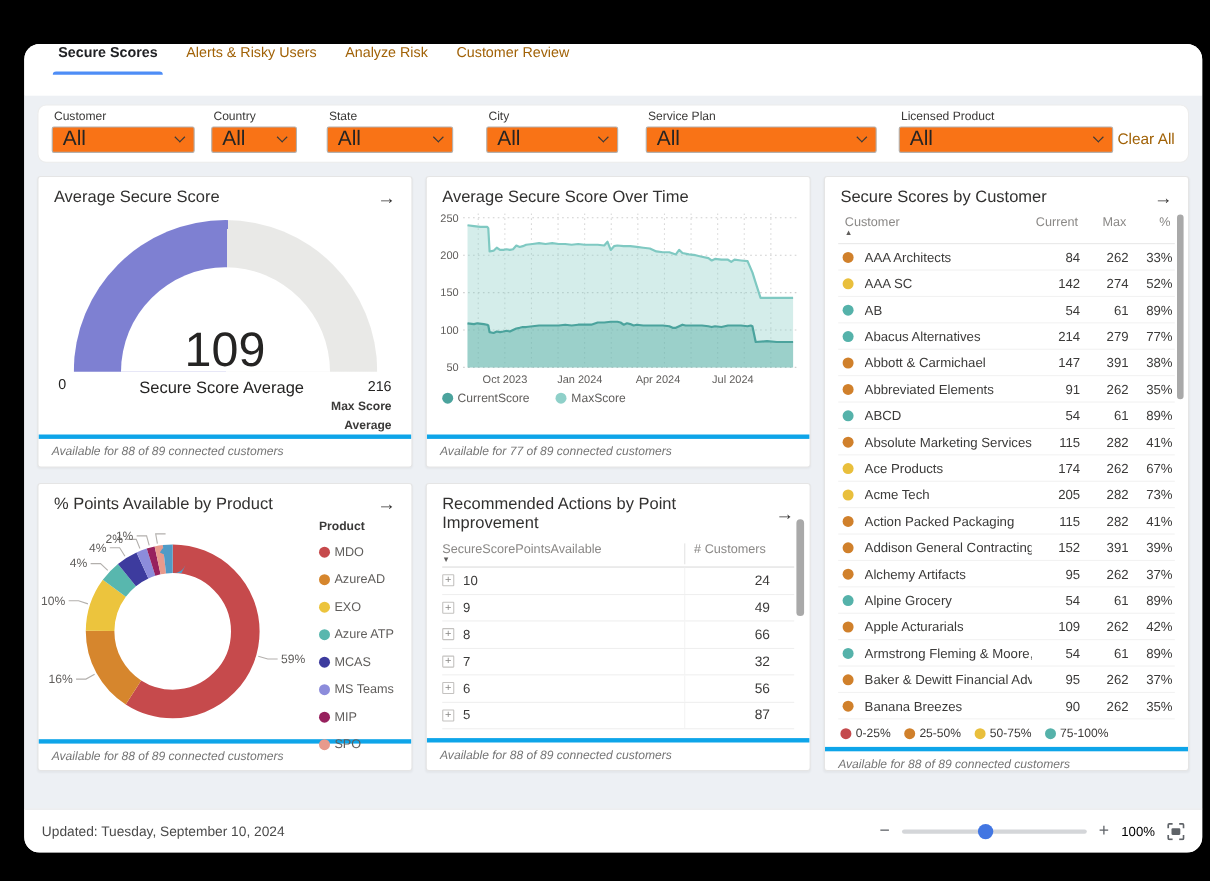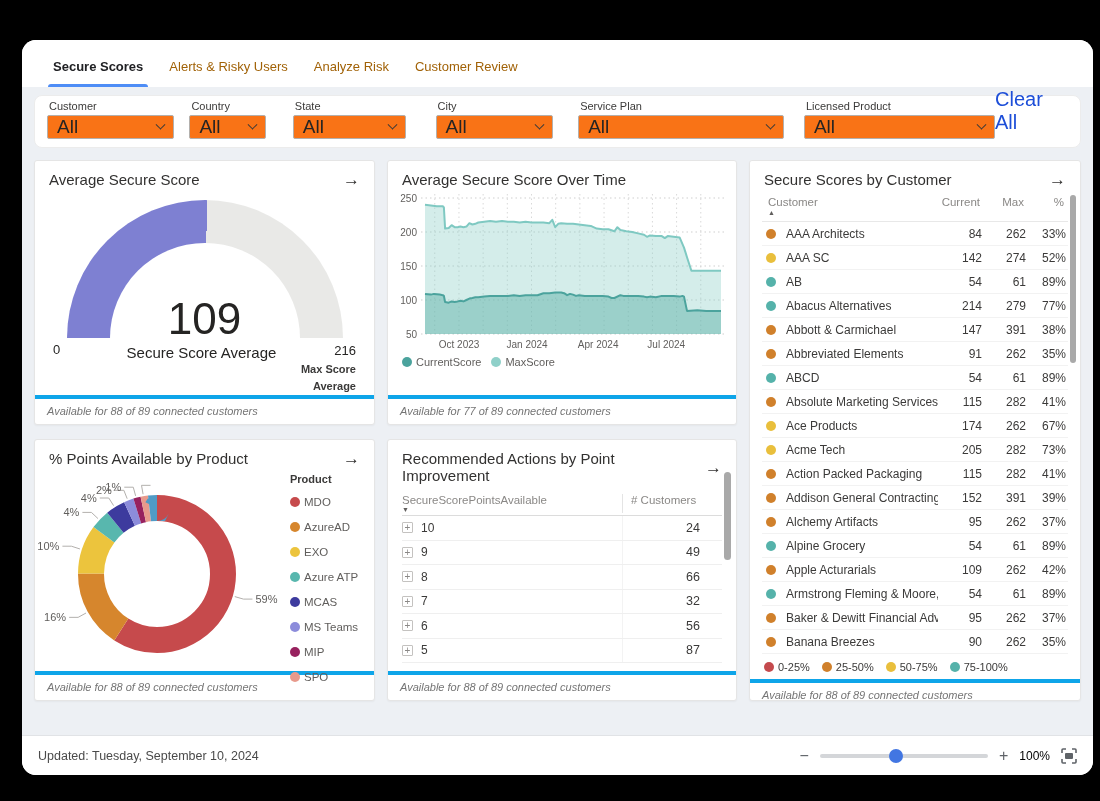--- a/index.html
+++ b/index.html
@@ -1,34 +1,34 @@
 <!DOCTYPE html>
 <html><head>
 <meta charset="utf-8">
 <style>
   * { margin:0; padding:0; box-sizing:border-box; }
   html,body { width:1100px; height:801px; background:#000; font-family:"Liberation Sans",sans-serif; overflow:hidden; }
   .window { position:absolute; left:22px; top:40px; width:1071px; height:735px; background:#fff; border-radius:14px; overflow:hidden; display:flex; flex-direction:column; }
 
   
-  .tabbar { height:47px; background:#fff; display:flex; align-items:flex-end; padding:0 18px; flex-shrink:0; }
+  .tabbar { height:47px; background:#fff; display:flex; align-items:flex-start; padding:0 18px; flex-shrink:0; }
   .tab { padding:0 13px 13px; font-size:13px; color:#a16207; position:relative; cursor:pointer; white-space:nowrap; }
   .tab.active { color:#202124; font-weight:bold; }
   .tab.active::after { content:""; position:absolute; left:8px; right:8px; bottom:0; height:3px; background:#4e8df6; border-radius:3px 3px 0 0; }
 
   
   .canvas { flex:1; background:#edf0f4; padding:8px 6px 0; overflow:hidden; }
 
   
   .filterbar { background:#fff; border:1px solid #ececec; border-radius:8px; display:flex; align-items:flex-end; padding:6px 12px 8px; margin:0 6px 12px; height:53px; }
   .filter { display:flex; flex-direction:column; }
   .filter-label { font-size:11px; color:#3b3a39; margin:0 0 3px 2px; }
   .filter-box { border:1px solid #b3b0ad; border-radius:2px; height:24px; display:flex; align-items:center; justify-content:space-between; padding:0 9px; font-size:19px; color:#252423; background:#f97316; cursor:pointer; }
   .chev { width:7px; height:7px; border-right:1.3px solid #3b3a39; border-bottom:1.3px solid #3b3a39; transform:rotate(45deg) translate(-2px,-2px); }
-  .clear-all { margin-left:auto; font-size:20px; color:#1d4ed8; padding-bottom:5px; cursor:pointer; }
+  .clear-all { margin-left:auto; font-size:14px; color:#a16207; padding-bottom:5px; cursor:pointer; }
 
   
   .grid { display:flex; gap:12px; padding:0 6px; }
   .col { display:flex; flex-direction:column; gap:14px; }
   .card { background:#fff; border:1px solid #e5e5e5; border-radius:3px; box-shadow:0 1px 2px rgba(0,0,0,.04); display:flex; flex-direction:column; position:relative; overflow:hidden; }
   .card-head { display:flex; justify-content:space-between; align-items:center; padding:10px 14px 4px; }
   .card-title { font-size:15px; color:#323130; }
   .card-arrow { font-size:17px; color:#323130; cursor:pointer; line-height:1; }
   .card-foot { margin-top:auto; border-top:4px solid #0ea5e9; padding:6px 12px 7px; font-size:11px; font-style:italic; color:#757575; }
 
@@ -37,21 +37,21 @@
   .gauge { width:276px; height:138px; position:relative; overflow:hidden; }
   .gauge-arc { width:276px; height:276px; border-radius:50%; }
   .gauge-hole { position:absolute; left:50%; top:276px; width:190px; height:190px; transform:translate(-50%,-138px); background:#fff; border-radius:50%; top:0; transform:translate(-50%,43px); }
   .gauge-value { position:absolute; left:0; right:0; bottom:-6px; text-align:center; font-size:44px; font-weight:400; color:#252423; }
   .gauge-labels { width:100%; display:flex; justify-content:space-between; font-size:13px; color:#252423; margin-top:4px; padding:0 2px; }
   .gauge-center-label { font-size:15px; color:#252423; margin-top:2px; }
   .gauge-max { text-align:right; font-size:13px; color:#252423; line-height:1.35; }
   .gauge-max .sub { font-size:11px; font-weight:bold; color:#3b3a39; }
 
   
-  .tl-legend { display:flex; gap:10px; padding:2px 14px 6px; align-items:center; }
+  .tl-legend { display:flex; gap:24px; padding:2px 14px 6px; align-items:center; }
   .tl-legend-item { display:flex; align-items:center; gap:4px; font-size:11px; color:#605e5c; }
   .dot10 { width:10px; height:10px; border-radius:50%; flex-shrink:0; }
 
   
   .cust-table { padding:0 12px; flex:1; display:flex; flex-direction:column; }
   .cust-header { display:flex; align-items:flex-start; font-size:11.5px; color:#8a8886; padding:4px 2px 5px; border-bottom:1px solid #e8e8e8; }
   .cust-header .sort { display:block; font-size:7px; color:#605e5c; margin-top:1px; }
   .crow { display:flex; align-items:center; height:24px; border-bottom:1px solid #f2f2f2; font-size:12px; color:#3b3a39; }
   .crow .dot { width:10px; height:10px; border-radius:50%; margin:0 10px 0 4px; flex-shrink:0; }
   .c-name { flex:1; white-space:nowrap; overflow:hidden; }

